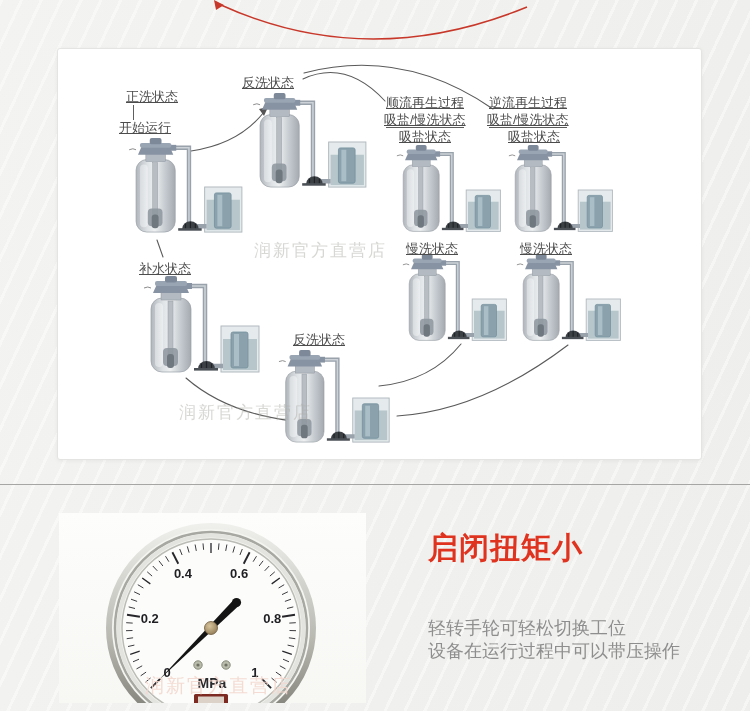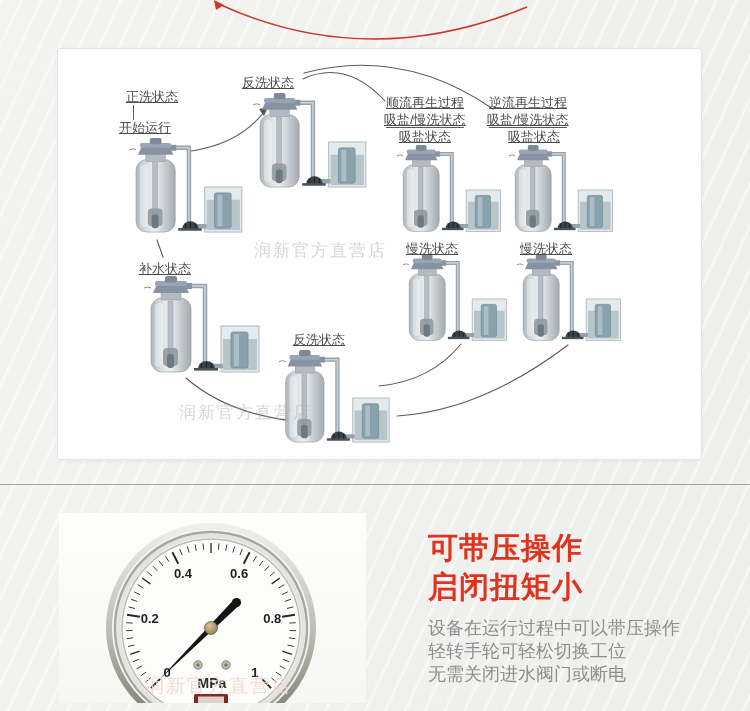--- a/index.html
+++ b/index.html
@@ -245,22 +245,20 @@
           <g>
             <rect x="-17" y="66" width="34" height="11" rx="1.5" fill="#7d2a22"></rect>
             <rect x="-13" y="68.5" width="26" height="6.5" fill="#e8e4da" opacity="0.9"></rect>
           </g>
         </g>
       </svg>
       <div class="gauge-wm">润新官方直营店</div>
     </div>
 
     <div class="f-title">
-      <div>可带压操作</div>
       <div>启闭扭矩小</div>
     </div>
     <div class="f-desc">
+      <div>轻转手轮可轻松切换工位</div>
       <div>设备在运行过程中可以带压操作</div>
-      <div>轻转手轮可轻松切换工位</div>
-      <div>无需关闭进水阀门或断电</div>
     </div>
   </section>
 </div>
 
 </body></html>

